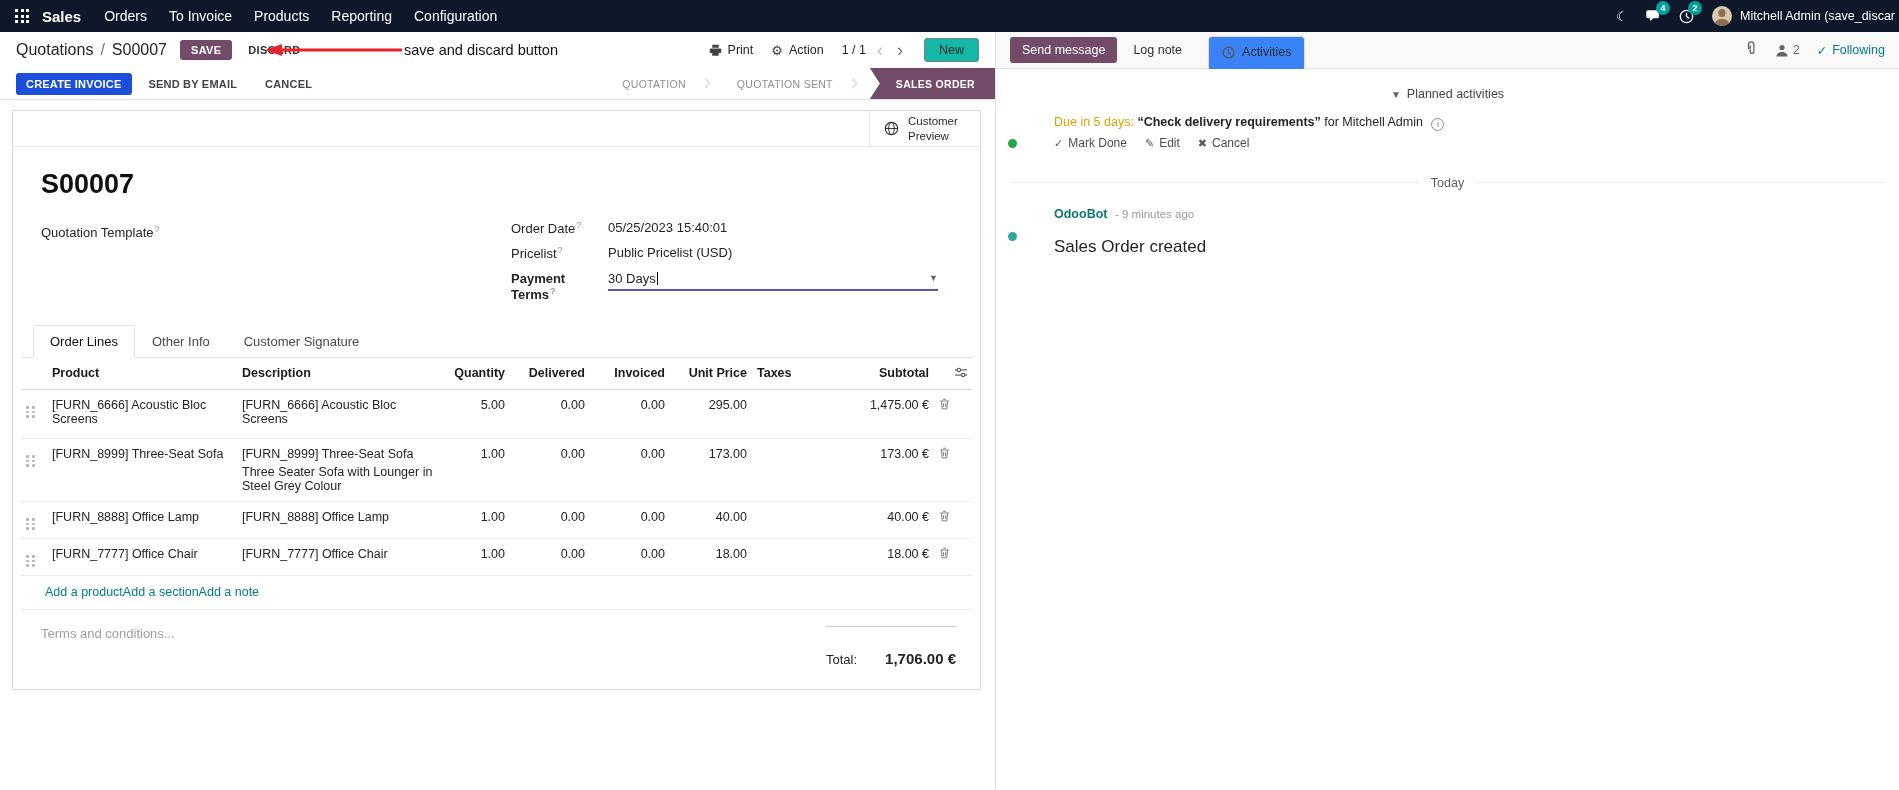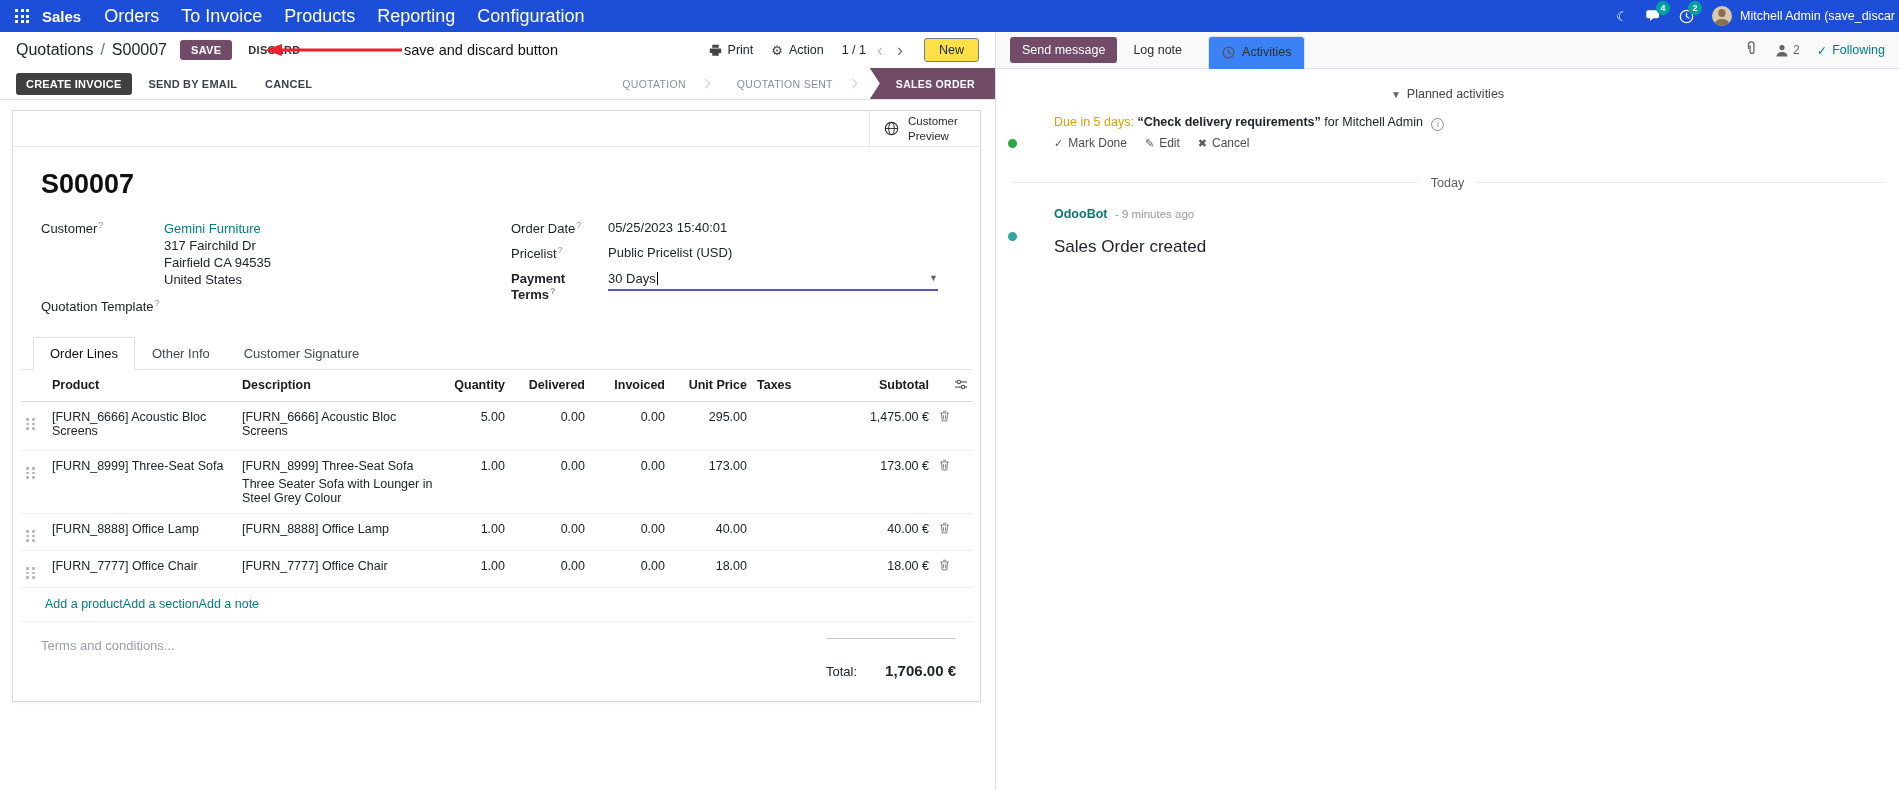--- a/index.html
+++ b/index.html
@@ -1,27 +1,27 @@
 <!DOCTYPE html>
 <html><head>
 <meta charset="utf-8">
 <style>
 * { margin:0; padding:0; box-sizing:border-box; }
 html,body { background:#fff; }
 body { font-family:"Liberation Sans", sans-serif; color:#212529; }
 .screen { position:relative; width:1899px; height:790px; overflow:hidden; background:#fff; font-size:13px; }
 
 
-.navbar { height:32px; background:#1d4ed8; display:flex; align-items:center; padding:0 0 0 8px; color:#fff; }
+.navbar { height:32px; background:#0f172a; display:flex; align-items:center; padding:0 0 0 8px; color:#fff; }
 .apps-btn { width:28px; height:32px; display:flex; align-items:center; justify-content:center; cursor:pointer; }
 .grid-icon { display:grid; grid-template-columns:repeat(3,3px); grid-gap:2.5px; }
 .grid-icon i { width:3px; height:3px; background:#fff; display:block; }
 .app-name { font-weight:700; font-size:15px; margin:0 12px 0 6px; cursor:pointer; }
 .nav-menu { display:flex; height:100%; }
-.nav-item { display:flex; align-items:center; padding:0 11px; font-size:18px; color:#fff; cursor:pointer; }
+.nav-item { display:flex; align-items:center; padding:0 11px; font-size:14px; color:#fff; cursor:pointer; }
 .nav-right { margin-left:auto; display:flex; align-items:center; }
 .nav-icon-btn { position:relative; width:32px; height:32px; display:flex; align-items:center; justify-content:center; cursor:pointer; color:#fff; }
 .nav-badge { position:absolute; top:1px; right:0; min-width:14px; height:14px; border-radius:8px; background:#00A09D; color:#fff; font-size:9px; font-weight:700; display:flex; align-items:center; justify-content:center; padding:0 3px; }
 .nav-user { display:flex; align-items:center; gap:8px; padding:0 4px 0 10px; cursor:pointer; }
 .avatar { border-radius:50%; background:#d9c7ae; position:relative; overflow:hidden; flex-shrink:0; }
 .avatar::before { content:""; position:absolute; top:17%; left:50%; transform:translateX(-50%); width:36%; height:36%; border-radius:50%; background:#8a7052; }
 .avatar::after { content:""; position:absolute; bottom:-12%; left:50%; transform:translateX(-50%); width:70%; height:45%; border-radius:50% 50% 0 0; background:#8a7052; }
 .nav-avatar { width:20px; height:20px; }
 .nav-username { font-size:12.5px; white-space:nowrap; }
 
@@ -37,26 +37,26 @@
 .btn-save { background:#714B67; color:#fff; border:none; font-family:inherit; font-size:11px; font-weight:700; letter-spacing:.3px; padding:4px 11px; border-radius:3px; margin-left:13px; cursor:pointer; }
 .btn-discard { background:none; border:none; font-family:inherit; color:#333; font-size:11px; font-weight:700; letter-spacing:.3px; margin-left:8px; padding:4px 8px; cursor:pointer; }
 .annotation { position:absolute; left:264px; top:0; height:36px; display:flex; align-items:center; pointer-events:none; z-index:5; }
 .annotation-text { font-size:14.5px; color:#111; white-space:nowrap; }
 .cp-right { margin-left:auto; display:flex; align-items:center; gap:18px; font-size:12.5px; }
 .cp-action { display:flex; align-items:center; gap:6px; cursor:pointer; color:#212529; }
 .pager { display:flex; align-items:center; gap:8px; }
 .pager-count { font-size:12.5px; }
 .pager-arrow { font-size:18px; line-height:1; cursor:pointer; color:#b9bec4; padding:0 3px; }
 .pager-arrow.next { color:#6c757d; }
-.btn-new { background:#fde047; border:1px solid #75808f; color:#1c2330; font-family:inherit; font-size:12.5px; padding:4px 14px; border-radius:3px; cursor:pointer; }
+.btn-new { background:#14b8a6; border:1px solid #75808f; color:#1c2330; font-family:inherit; font-size:12.5px; padding:4px 14px; border-radius:3px; cursor:pointer; }
 
 
 .statusbar { height:32px; display:flex; align-items:stretch; border-bottom:1px solid #e2e2e2; background:#fff; }
 .sb-left { display:flex; align-items:center; gap:6px; padding-left:16px; }
-.btn-primary-sm { background:#404040; color:#fff; border:none; font-family:inherit; font-size:11px; font-weight:700; letter-spacing:.2px; border-radius:3px; padding:5px 10px; cursor:pointer; }
+.btn-primary-sm { background:#1d4ed8; color:#fff; border:none; font-family:inherit; font-size:11px; font-weight:700; letter-spacing:.2px; border-radius:3px; padding:5px 10px; cursor:pointer; }
 .btn-flat { background:none; border:none; font-family:inherit; color:#3d424d; font-size:11px; font-weight:700; letter-spacing:.2px; padding:5px 11px; cursor:pointer; }
 .pipeline { margin-left:auto; display:flex; align-items:stretch; }
 .stage { display:flex; align-items:center; padding:0 14px; font-size:10.5px; letter-spacing:.3px; color:#8a8f98; cursor:pointer; }
 .stage .sep { width:7px; height:7px; border-top:1px solid #cfcfcf; border-right:1px solid #cfcfcf; transform:rotate(45deg); margin-left:16px; }
 .stage.active { background:#714B67; color:#fff; font-weight:700; padding:0 20px 0 26px; clip-path:polygon(0 0,100% 0,100% 100%,0 100%,10px 50%); }
 
 
 .form-wrap { flex:1; background:#fff; padding:10px 0 0 12px; }
 .sheet { width:969px; background:#fff; border:1px solid #dadada; min-height:513px; box-shadow:0 1px 3px rgba(0,0,0,.05); }
 .sheet-top { height:36px; border-bottom:1px solid #e6e6e6; display:flex; justify-content:flex-end; }
@@ -263,29 +263,20 @@
                   <line x1="1.4" y1="8" x2="14.6" y2="8" stroke="#2b2b2b" stroke-width="1"></line>
                 </svg>
               <span class="lbl">Customer Preview</span>
             </button>
           </div>
 
           <div class="sheet-head">
             <h1 class="record-name">S00007</h1>
             <div class="fields">
               <div class="fcol left">
-                <div class="frow">
-                  <span class="flabel"><span>Customer</span><sup class="hint">?</sup></span>
-                  <span class="addr">
-                    <div class="flink">Gemini Furniture</div>
-                    <div>317 Fairchild Dr</div>
-                    <div>Fairfield CA 94535</div>
-                    <div>United States</div>
-                  </span>
-                </div>
                 <div class="frow tmpl-row">
                   <span class="flabel"><span>Quotation Template</span><sup class="hint">?</sup></span>
                   <span class="fvalue"></span>
                 </div>
               </div>
               <div class="fcol right">
                 <div class="frow">
                   <span class="flabel"><span>Order Date</span><sup class="hint">?</sup></span>
                   <span class="fvalue">05/25/2023 15:40:01</span>
                 </div>

